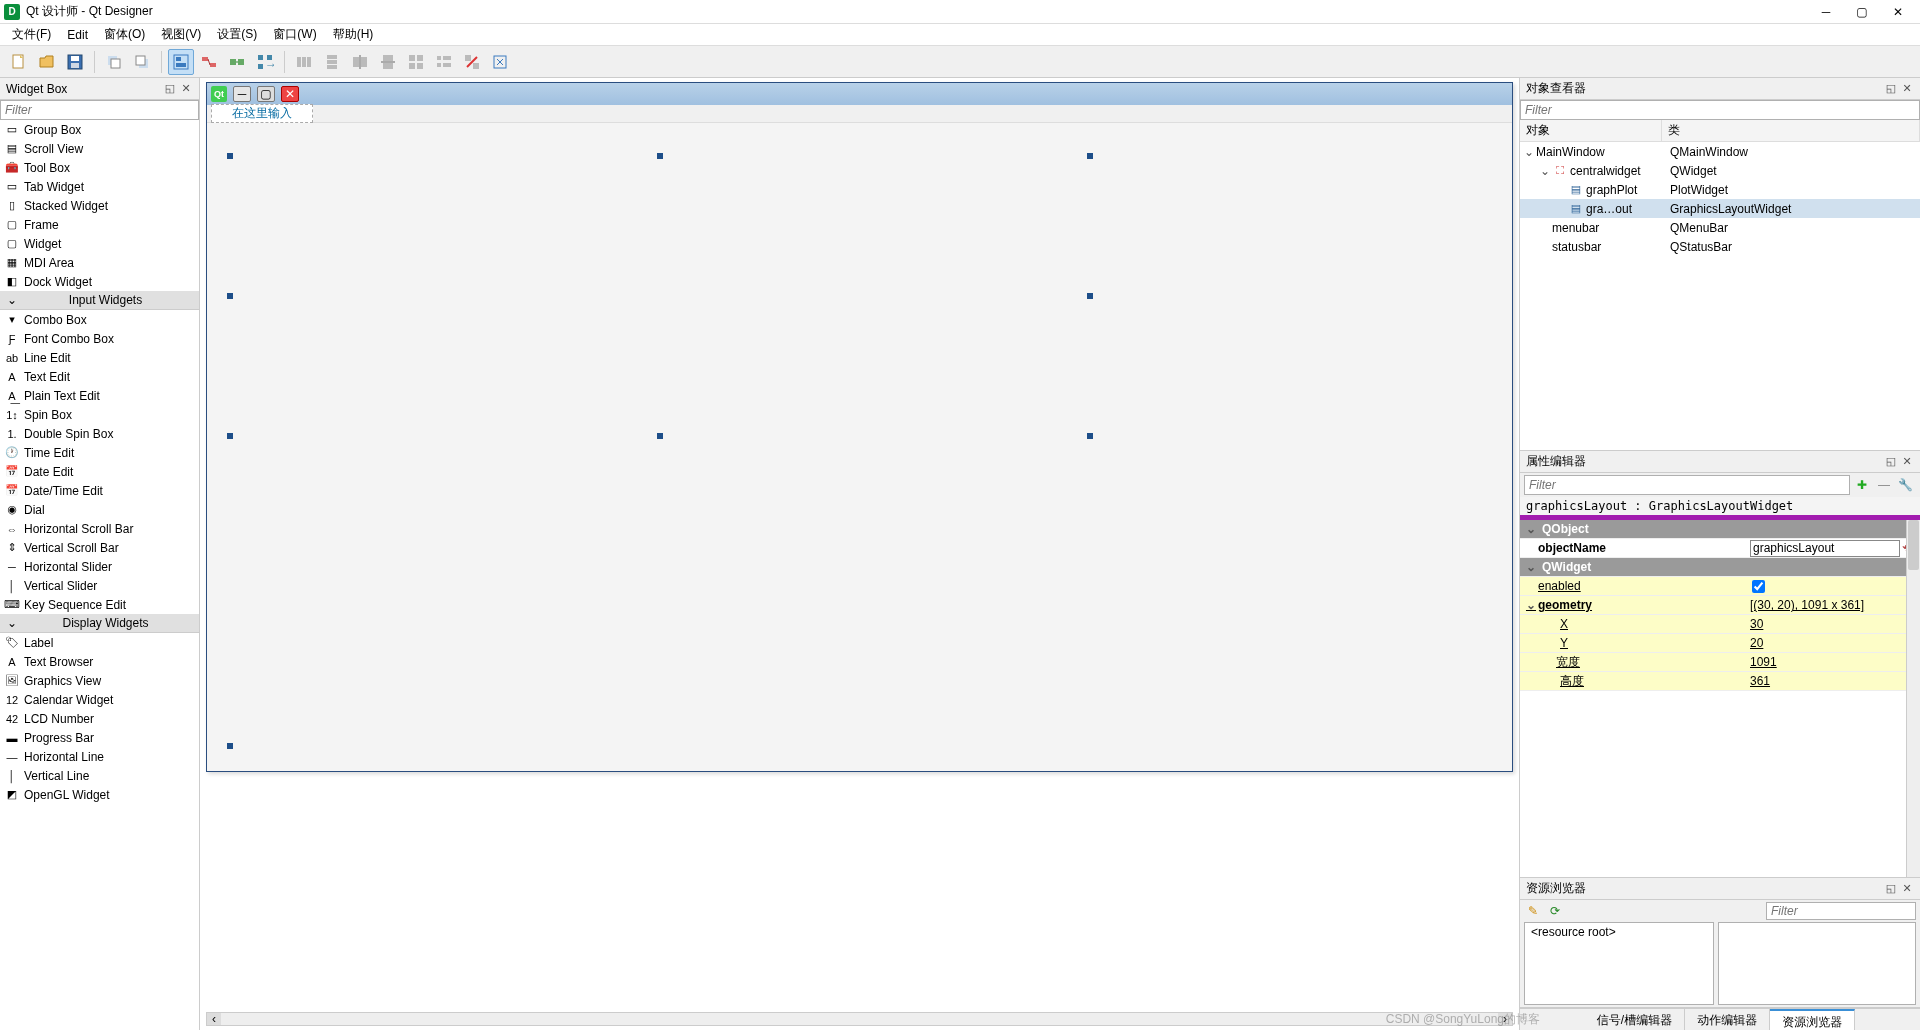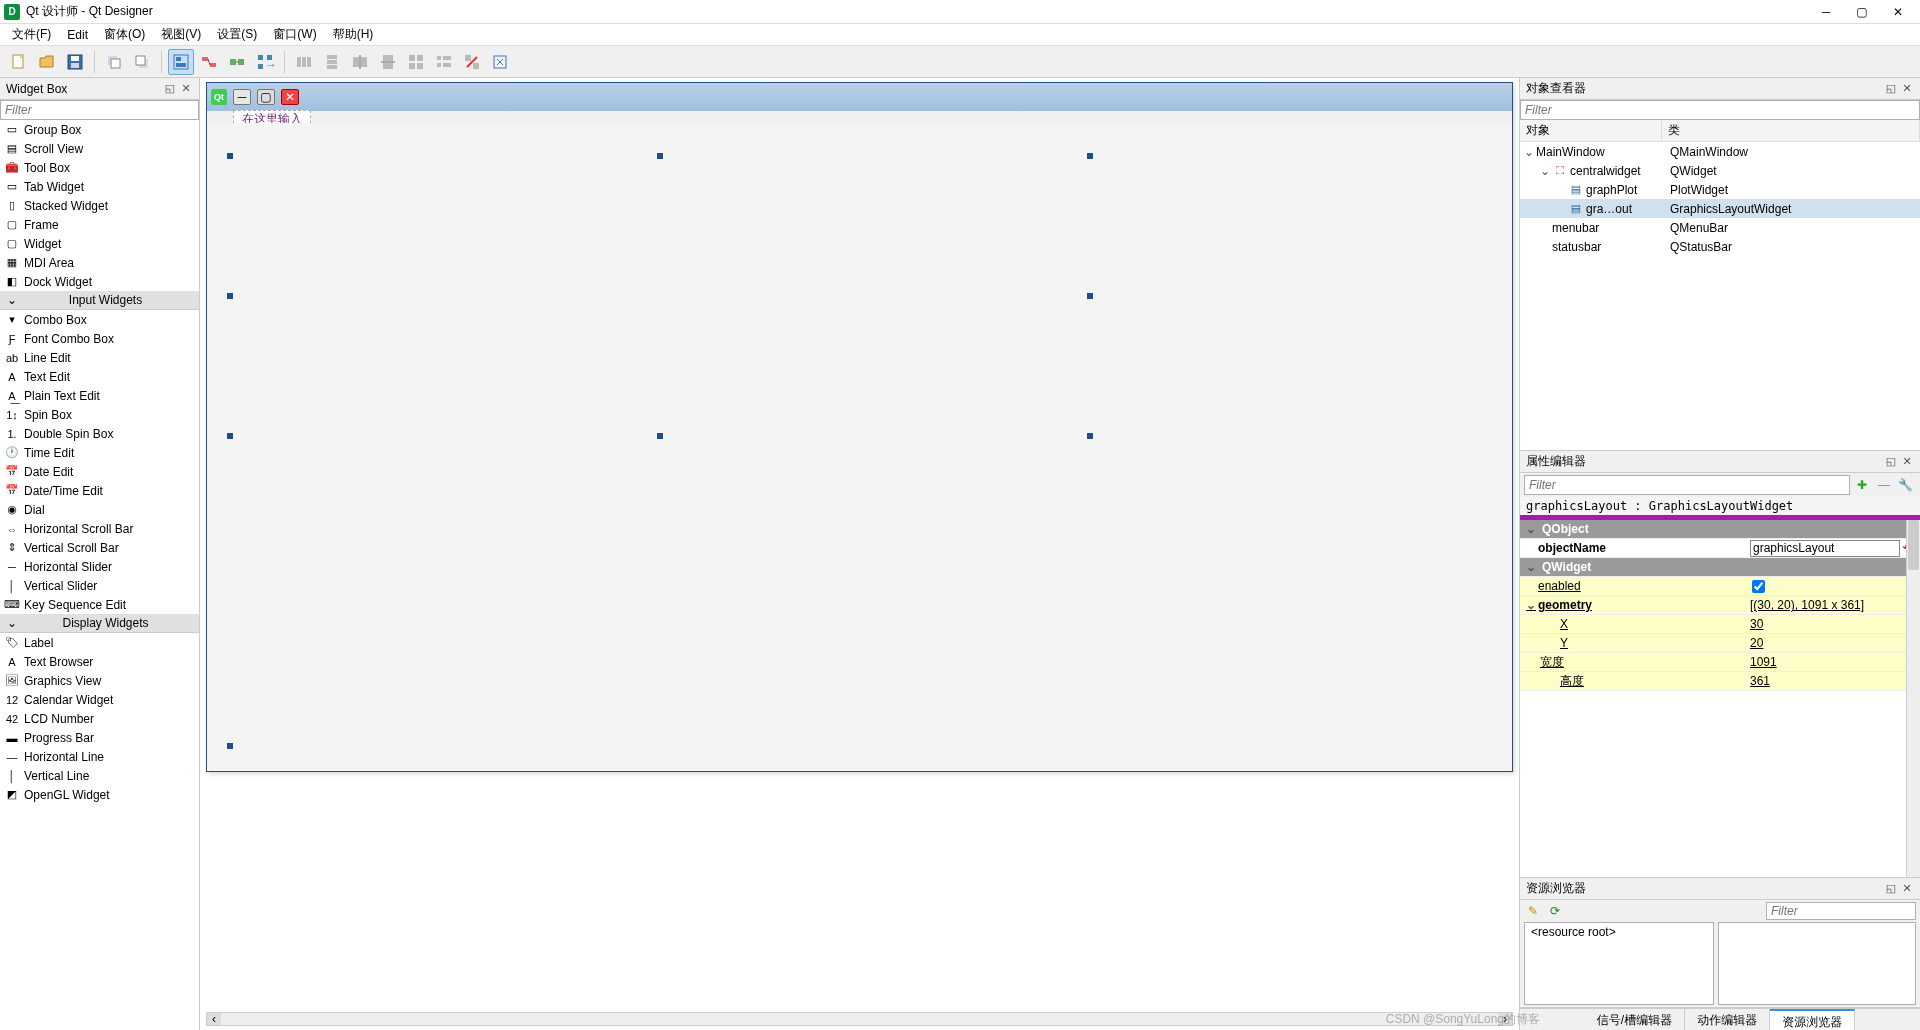--- a/index.html
+++ b/index.html
@@ -24,28 +24,28 @@
 .widgetbox .filter { height: 20px; border: 1px solid #b0b0b0; background: #fff; width: 100%; padding: 0 4px; color: #888; font-style: italic; }
 .wblist { flex: 1; overflow-y: auto; background: #fff; position: relative; }
 .wbcat { background: #e0e0e0; padding: 2px 6px; font-weight: normal; border-bottom: 1px solid #ccc; text-align: center; display: flex; align-items: center; }
 .wbcat .arrow { width: 12px; display: inline-block; }
 .wbitem { padding: 1px 4px; display: flex; align-items: center; cursor: pointer; height: 19px; }
 .wbitem .icn { width: 16px; height: 16px; margin-right: 4px; display: inline-flex; align-items: center; justify-content: center; font-size: 11px; }
 
 
 .designcenter { flex: 1; background: #fff; position: relative; display: flex; flex-direction: column; border-right: 1px solid #ccc; }
 .formwin { position: absolute; left: 6px; top: 4px; width: 900px; height: 690px; border: 1px solid #2a4d7f; box-shadow: 2px 2px 4px rgba(0,0,0,0.15); background: #fff; right: 6px; width: auto; }
-.formwin .ftitle { height: 28px; background: linear-gradient(#b8d1e8, #a0c0e0); display: flex; align-items: center; padding: 0 4px; gap: 4px; }
+.formwin .ftitle { height: 22px; background: linear-gradient(#b8d1e8, #a0c0e0); display: flex; align-items: center; padding: 0 4px; gap: 4px; }
 .formwin .ftitle .qticon { width: 16px; height: 16px; background: #41cd52; border-radius: 2px; display: flex; align-items: center; justify-content: center; color: #fff; font-weight: bold; font-size: 9px; }
 .formwin .ftitle .ftxt { flex: 1; }
 .formwin .ftitle .fbtn { width: 18px; height: 16px; display: flex; align-items: center; justify-content: center; cursor: pointer; border: 1px solid #777; background: #e6e6e6; margin-left: 2px; border-radius: 2px; }
 .formwin .ftitle .fbtn.close { background: #e44; color: #fff; border-color: #a00; }
 .formwin .ftitle .fbtn.max { background: #ddd; }
 .formwin .fmenubar { height: 18px; background: #f0f0f0; border-bottom: 1px solid #ddd; padding: 0 4px; display: flex; align-items: center; }
-.formwin .fmenubar span { background: #fff; border: 1px dashed #aaa; padding: 0 8px; color: #701a75; margin-left: 22px; }
+.formwin .fmenubar span { background: #fff; border: 1px dashed #aaa; padding: 0 20px; color: #0369a1; }
 .formcanvas { position: absolute; top: 40px; left: 0; right: 0; bottom: 0; background-image: radial-gradient(#ccc 0.5px, transparent 0.5px); background-size: 10px 10px; background-color: #f4f4f4; }
 .selhandle { width: 6px; height: 6px; background: #1d4e89; position: absolute; }
 .hscroll { position: absolute; bottom: 0; left: 6px; right: 6px; height: 14px; background: #eee; border: 1px solid #ccc; }
 .hscroll .harrow { width: 14px; height: 12px; background: #ddd; display: flex; align-items: center; justify-content: center; position: absolute; top: 0; }
 
 
 .rightpanels { width: 400px; display: flex; flex-direction: column; background: #f0f0f0; }
 .rpane { border-bottom: 1px solid #ccc; display: flex; flex-direction: column; }
 .objinspect { flex: 1.4; }
 .objtree { flex: 1; background: #fff; overflow: auto; }
@@ -550,21 +550,21 @@
           </div>
           <div class="prow yel">
             <div class="pkey" style="padding-left:40px">
               <span>Y</span>
             </div>
             <div class="pval">
               <span>20</span>
             </div>
           </div>
           <div class="prow yel">
-            <div class="pkey" style="padding-left:20px">
+            <div class="pkey" style="padding-left:36px">
               <span>宽度</span>
             </div>
             <div class="pval">
               <span>1091</span>
             </div>
           </div>
           <div class="prow yel">
             <div class="pkey" style="padding-left:40px">
               <span>高度</span>
             </div>

